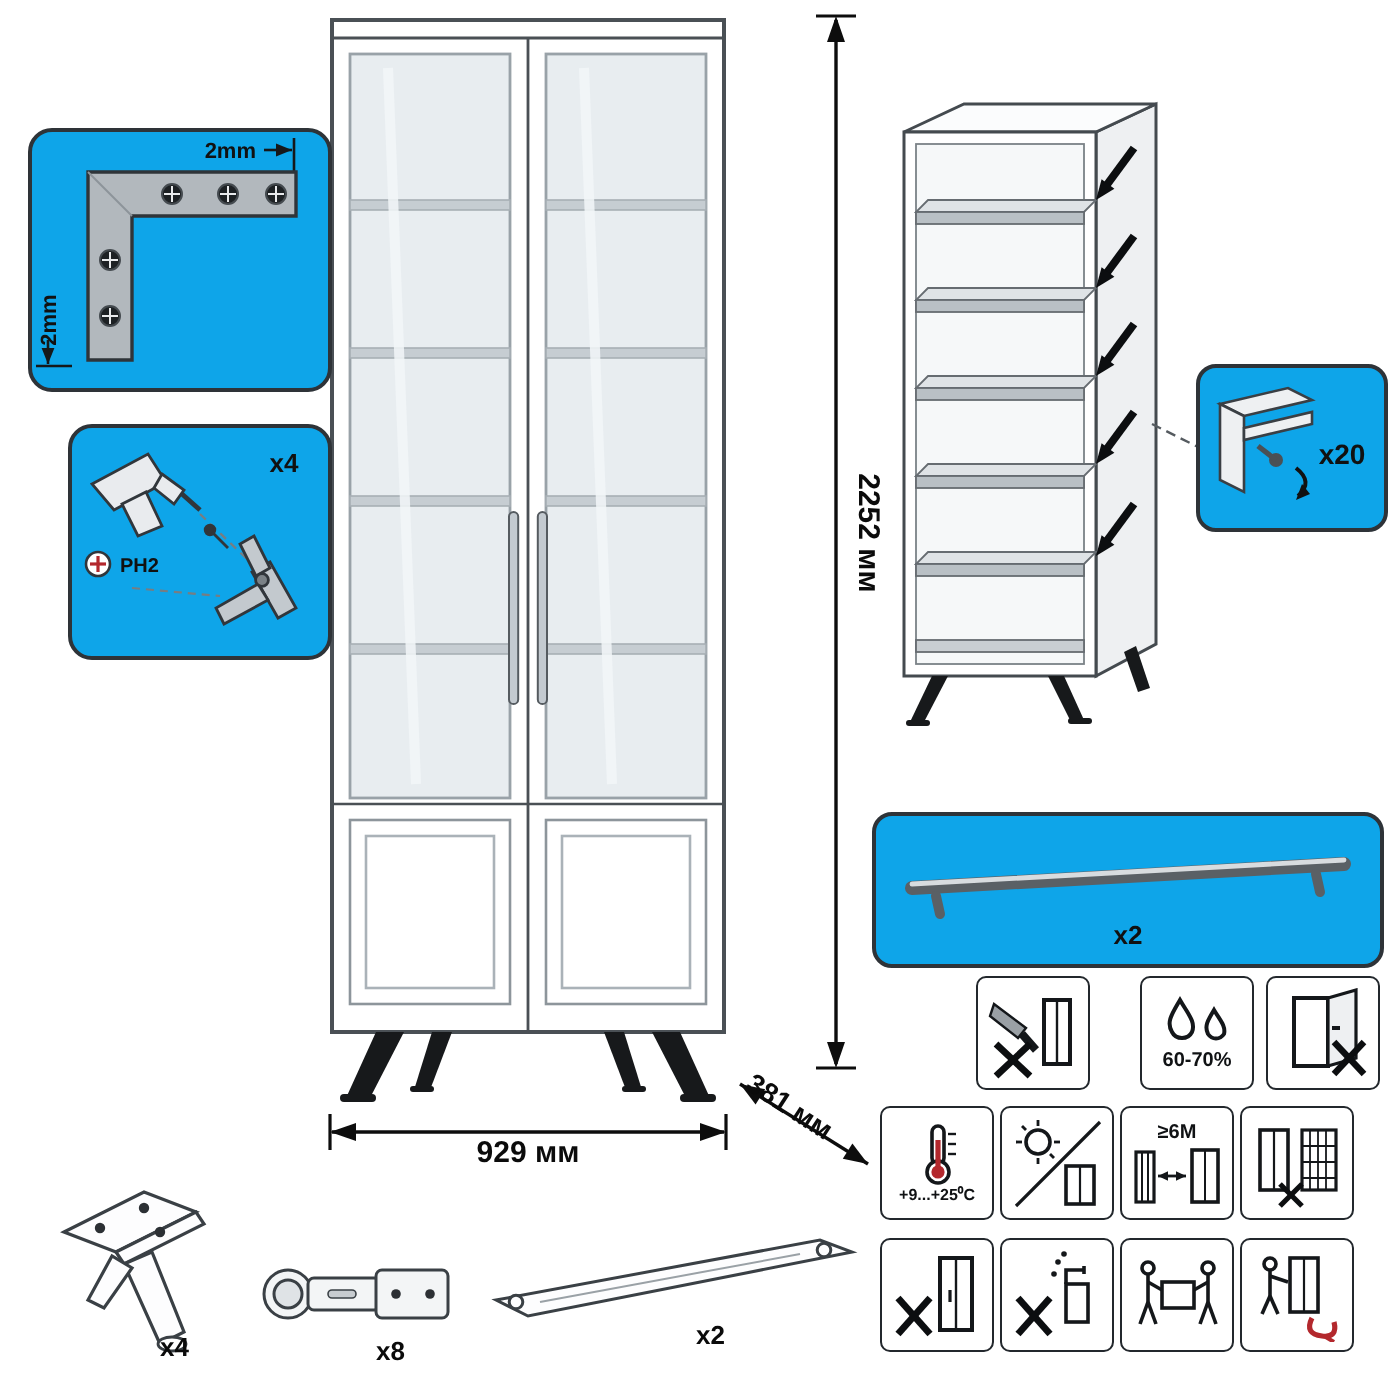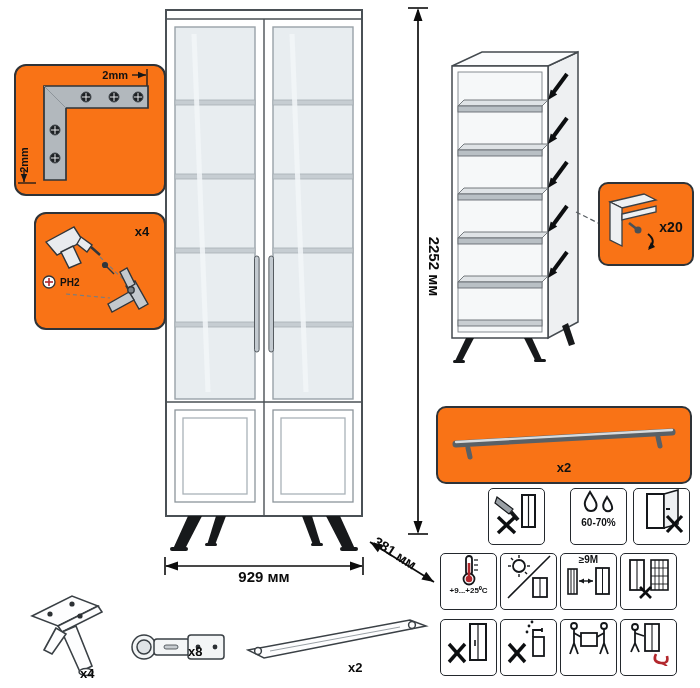--- a/index.html
+++ b/index.html
@@ -1,23 +1,23 @@
 <!DOCTYPE html>
 <html><head>
 <meta charset="utf-8">
 <style>
   * { margin:0; padding:0; box-sizing:border-box; }
   html,body { background:#ffffff; font-family:"Liberation Sans", sans-serif; }
   .canvas { position:relative; width:700px; height:688px; background:#ffffff; overflow:hidden; }
   .abs { position:absolute; }
-  .box { position:absolute; border:2px solid #2e3338; border-radius:12px; background:#f97316; }
+  .box { position:absolute; border:2px solid #2e3338; border-radius:12px; background:#0ea5e9; }
   .dim-label { position:absolute; font-weight:bold; color:#0b0b0b; font-size:15px; text-align:center; white-space:nowrap; }
   .icon-grid { position:absolute; left:436px; top:486px; width:260px; height:200px; }
   .icon-cell { position:absolute; width:57px; height:57px; border:1.8px solid #23282d; border-radius:5px; background:#fff;
-               display:flex; flex-direction:column; align-items:center; justify-content:flex-start; gap:1px; }
+               display:flex; flex-direction:column; align-items:center; justify-content:center; gap:1px; }
   .icon-label { font-size:10px; font-weight:bold; color:#101214; line-height:1.1; text-align:center; }
   .icon-label.tiny { font-size:8px; }
   .hw-label { position:absolute; font-weight:bold; font-size:13px; color:#0b0b0b; }
   svg { display:block; }
   text { font-family:"Liberation Sans", sans-serif; }
 </style>
 </head>
 <body>
 
 <div class="canvas">
@@ -284,21 +284,21 @@
         <line x1="2" y1="12" x2="5" y2="12" stroke="#14171a" stroke-width="1.4"></line>
         <line x1="21" y1="12" x2="24" y2="12" stroke="#14171a" stroke-width="1.4"></line>
         <line x1="5" y1="4" x2="7" y2="6" stroke="#14171a" stroke-width="1.4"></line>
         <line x1="19" y1="18" x2="21" y2="20" stroke="#14171a" stroke-width="1.4"></line>
         <rect x="27" y="24" width="14" height="19" fill="none" stroke="#14171a" stroke-width="1.8"></rect>
         <line x1="34" y1="24" x2="34" y2="43" stroke="#14171a" stroke-width="1.1"></line>
       </svg>
     </div>
 
     <div class="icon-cell" style="left:124px;top:67px">
-      <div class="icon-label">≥9M</div>
+      <div class="icon-label">≥6M</div>
       <svg width="46" height="30" viewBox="0 0 46 30">
         <rect x="2" y="3" width="9" height="25" fill="none" stroke="#14171a" stroke-width="1.6"></rect>
         <line x1="5" y1="3" x2="5" y2="28" stroke="#14171a" stroke-width="1"></line>
         <line x1="8" y1="3" x2="8" y2="28" stroke="#14171a" stroke-width="1"></line>
         <line x1="13" y1="15" x2="27" y2="15" stroke="#14171a" stroke-width="1.4"></line>
         <polygon points="13,15 18,12.6 18,17.4" fill="#14171a"></polygon>
         <polygon points="27,15 22,12.6 22,17.4" fill="#14171a"></polygon>
         <rect x="30" y="2" width="13" height="26" fill="none" stroke="#14171a" stroke-width="1.8"></rect>
         <line x1="36.5" y1="2" x2="36.5" y2="28" stroke="#14171a" stroke-width="1"></line>
       </svg>
@@ -396,21 +396,21 @@
       <circle cx="18" cy="25" r="7" fill="#dfe3e6"></circle>
       <rect x="28" y="17" width="36" height="16" rx="3"></rect>
       <rect x="62" y="13" width="36" height="24" rx="3"></rect>
     </g>
     <g fill="#2c3034">
       <circle cx="72" cy="25" r="2.4"></circle>
         <circle cx="89" cy="25" r="2.4"></circle>
     </g>
     <rect x="38" y="23" width="14" height="4" rx="2" fill="#c7ccd0" stroke="#3a4045" stroke-width="0.8"></rect>
   </svg>
-  <div class="hw-label" style="left:188px;top:644px">x8</div>
+  <div class="hw-label" style="left:188px;top:668px">x8</div>
 
   <svg class="abs" style="left:240px;top:606px" width="196" height="60" viewBox="0 0 196 60">
     <g fill="#fdfdfe" stroke="#3a4045" stroke-width="1.5">
       <path d="M8,44 L170,14 L186,20 L24,52 Z"></path>
       <circle cx="18" cy="45" r="3.4"></circle>
       <circle cx="172" cy="19" r="3.4"></circle>
     </g>
     <line x1="30" y1="45" x2="160" y2="21" stroke="#9aa1a6" stroke-width="1"></line>
   </svg>
   <div class="hw-label" style="left:348px;top:660px">x2</div>

